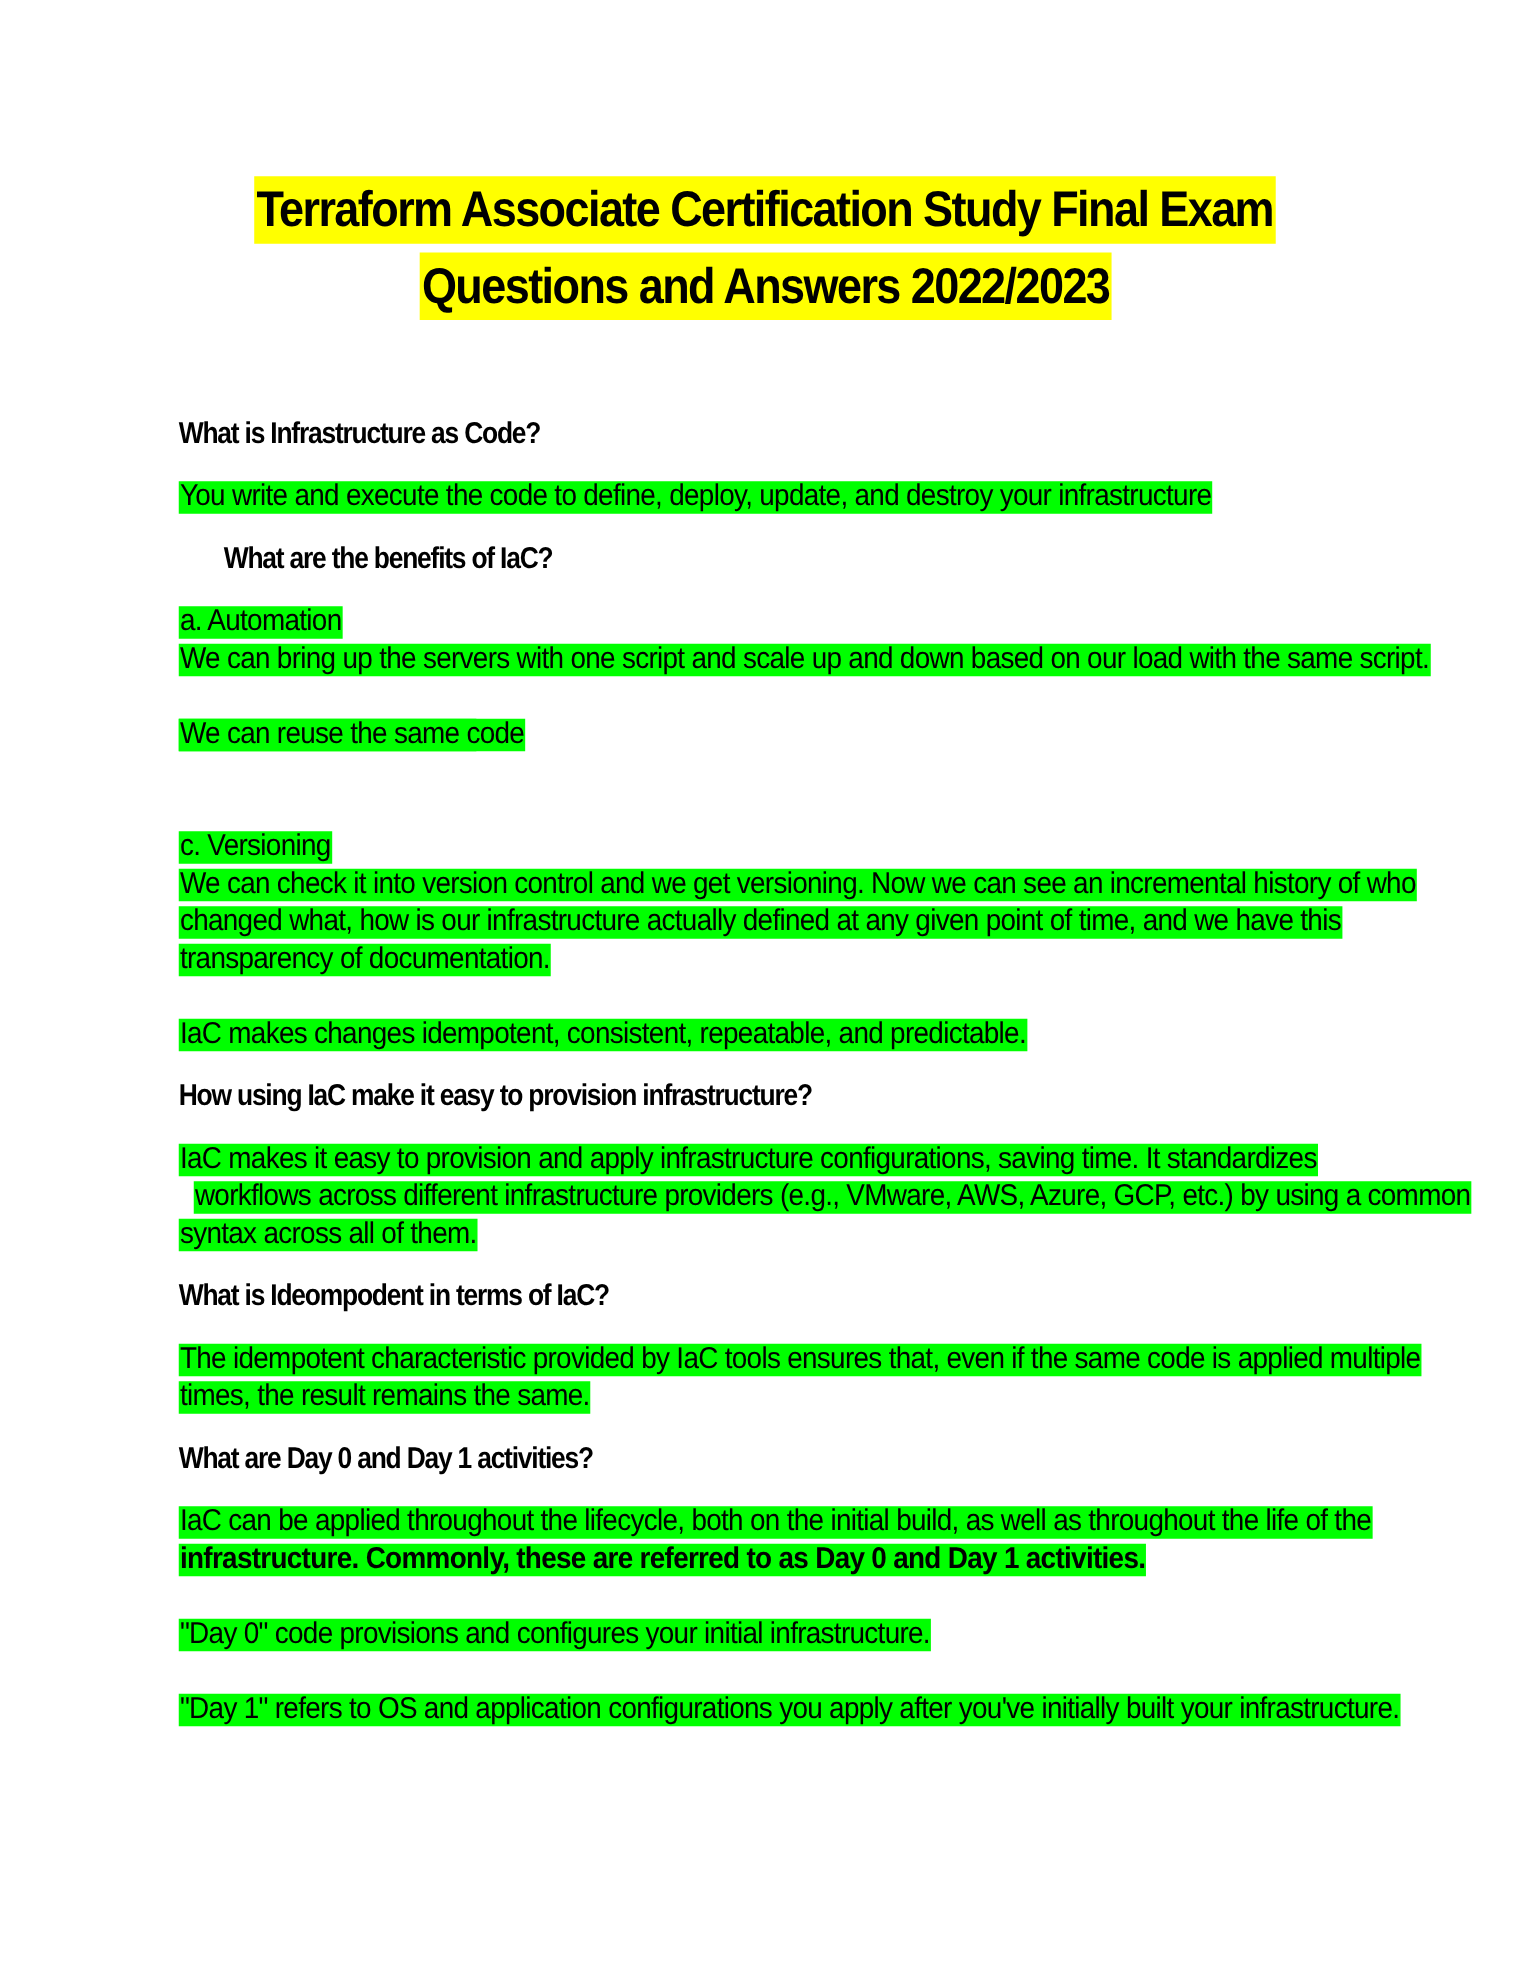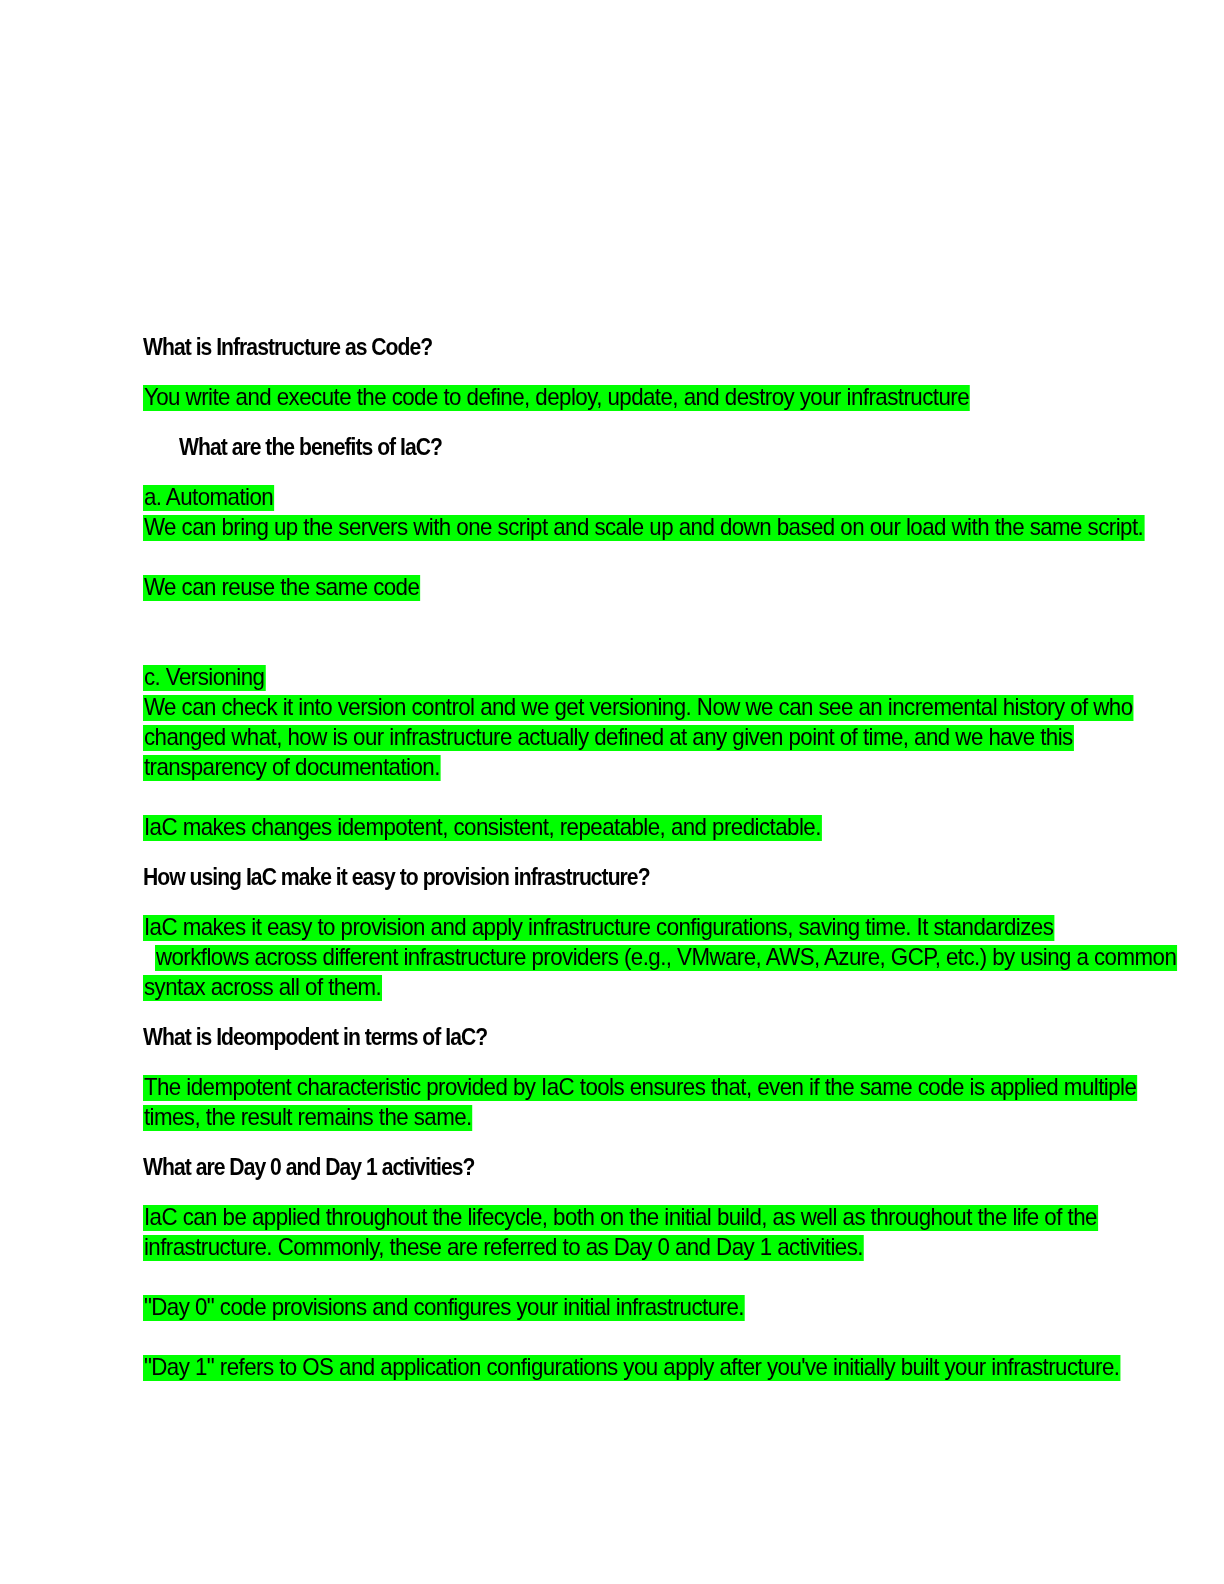--- a/index.html
+++ b/index.html
@@ -12,20 +12,22 @@
     .title-row { height: 61px; }
     .line { position: absolute; left: 143px; font-size: 24px; line-height: 24px; white-space: nowrap;
             letter-spacing: -0.6px; }
     .q { font-weight: bold; letter-spacing: -1.1px; transform: scaleX(0.88); transform-origin: left; }
     .a { background: #00ff00; padding: 0 1px 2px 1px; transform: scaleX(0.93); transform-origin: left; }
   </style>
 </head>
 <body>
 
 <div class="title-wrap">
+  <div class="title-row"><span class="title-line">Terraform Associate Certification Study Final Exam</span></div>
+  <div class="title-row"><span class="title-line">Questions and Answers 2022/2023</span></div>
 </div>
 
 <div id="content">
     <div class="line" style="top: 335px;"><span class="q" style="display: inline-block;">What is Infrastructure as Code?</span></div>
     <div class="line" style="top: 385px;"><span class="a" style="display: inline-block;">You write and execute the code to define, deploy, update, and destroy your infrastructure</span></div>
     <div class="line" style="top: 435px; margin-left: 36px;"><span class="q" style="display: inline-block;">What are the benefits of IaC?</span></div>
     <div class="line" style="top: 485px;"><span class="a" style="display: inline-block;">a. Automation</span></div>
     <div class="line" style="top: 515px;"><span class="a" style="display: inline-block;">We can bring up the servers with one script and scale up and down based on our load with the same script.</span></div>
     <div class="line" style="top: 575px;"><span class="a" style="display: inline-block;">b. Reusability of the code</span></div>
     <div class="line" style="top: 575px;"><span class="a" style="display: inline-block;">We can reuse the same code</span></div>
@@ -36,16 +38,16 @@
     <div class="line" style="top: 815px;"><span class="a" style="display: inline-block;">IaC makes changes idempotent, consistent, repeatable, and predictable.</span></div>
     <div class="line" style="top: 865px;"><span class="q" style="display: inline-block;">How using IaC make it easy to provision infrastructure?</span></div>
     <div class="line" style="top: 915px;"><span class="a" style="display: inline-block;">IaC makes it easy to provision and apply infrastructure configurations, saving time. It standardizes</span></div>
     <div class="line" style="top: 945px; padding-left: 12px;"><span class="a" style="display: inline-block;">workflows across different infrastructure providers (e.g., VMware, AWS, Azure, GCP, etc.) by using a common</span></div>
     <div class="line" style="top: 975px;"><span class="a" style="display: inline-block;">syntax across all of them.</span></div>
     <div class="line" style="top: 1025px;"><span class="q" style="display: inline-block;">What is Ideompodent in terms of IaC?</span></div>
     <div class="line" style="top: 1075px;"><span class="a" style="display: inline-block;">The idempotent characteristic provided by IaC tools ensures that, even if the same code is applied multiple</span></div>
     <div class="line" style="top: 1105px;"><span class="a" style="display: inline-block;">times, the result remains the same.</span></div>
     <div class="line" style="top: 1155px;"><span class="q" style="display: inline-block;">What are Day 0 and Day 1 activities?</span></div>
     <div class="line" style="top: 1205px; text-align: center;"><span class="a" style="display: inline-block;">IaC can be applied throughout the lifecycle, both on the initial build, as well as throughout the life of the</span></div>
-    <div class="line" style="top: 1235px;"><span class="a" style="display: inline-block;">infrastructure. Commonly, these are referred to as Day 0 and Day 1 activities.</span></div>
+    <div class="line" style="top: 1235px; font-weight: bold;"><span class="a" style="display: inline-block;">infrastructure. Commonly, these are referred to as Day 0 and Day 1 activities.</span></div>
     <div class="line" style="top: 1295px;"><span class="a" style="display: inline-block;">"Day 0" code provisions and configures your initial infrastructure.</span></div>
     <div class="line" style="top: 1355px;"><span class="a" style="display: inline-block;">"Day 1" refers to OS and application configurations you apply after you've initially built your infrastructure.</span></div>
   </div>
 
 </body></html>

